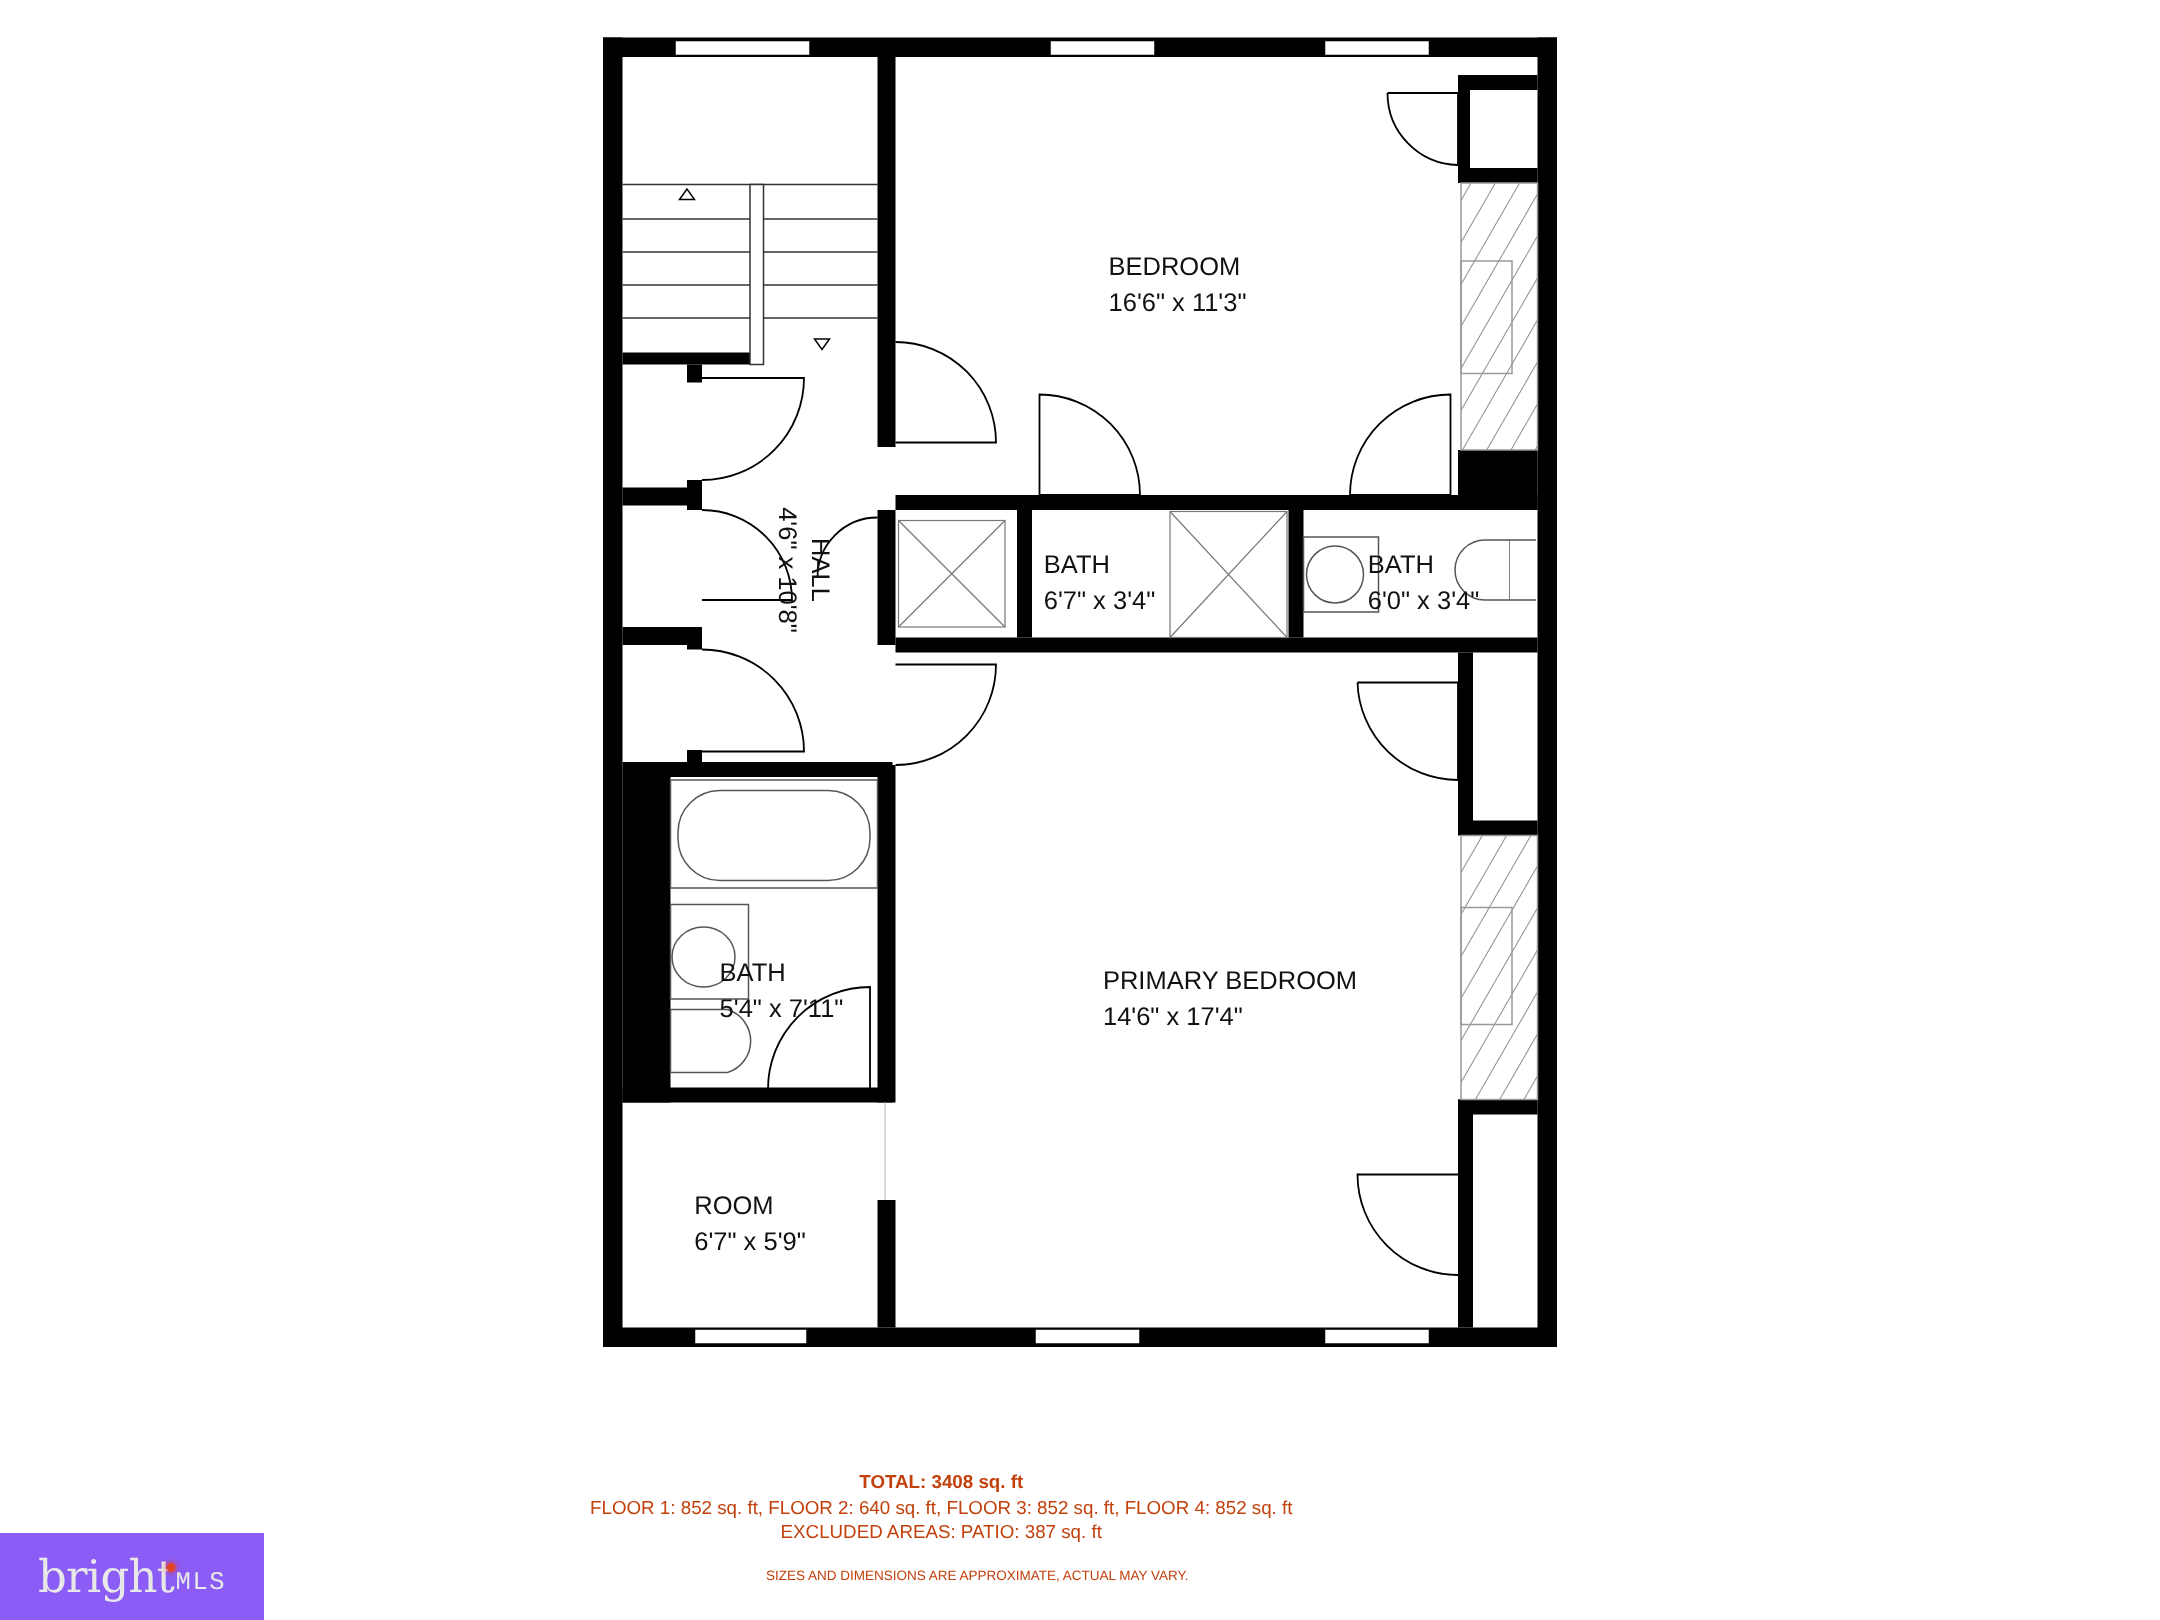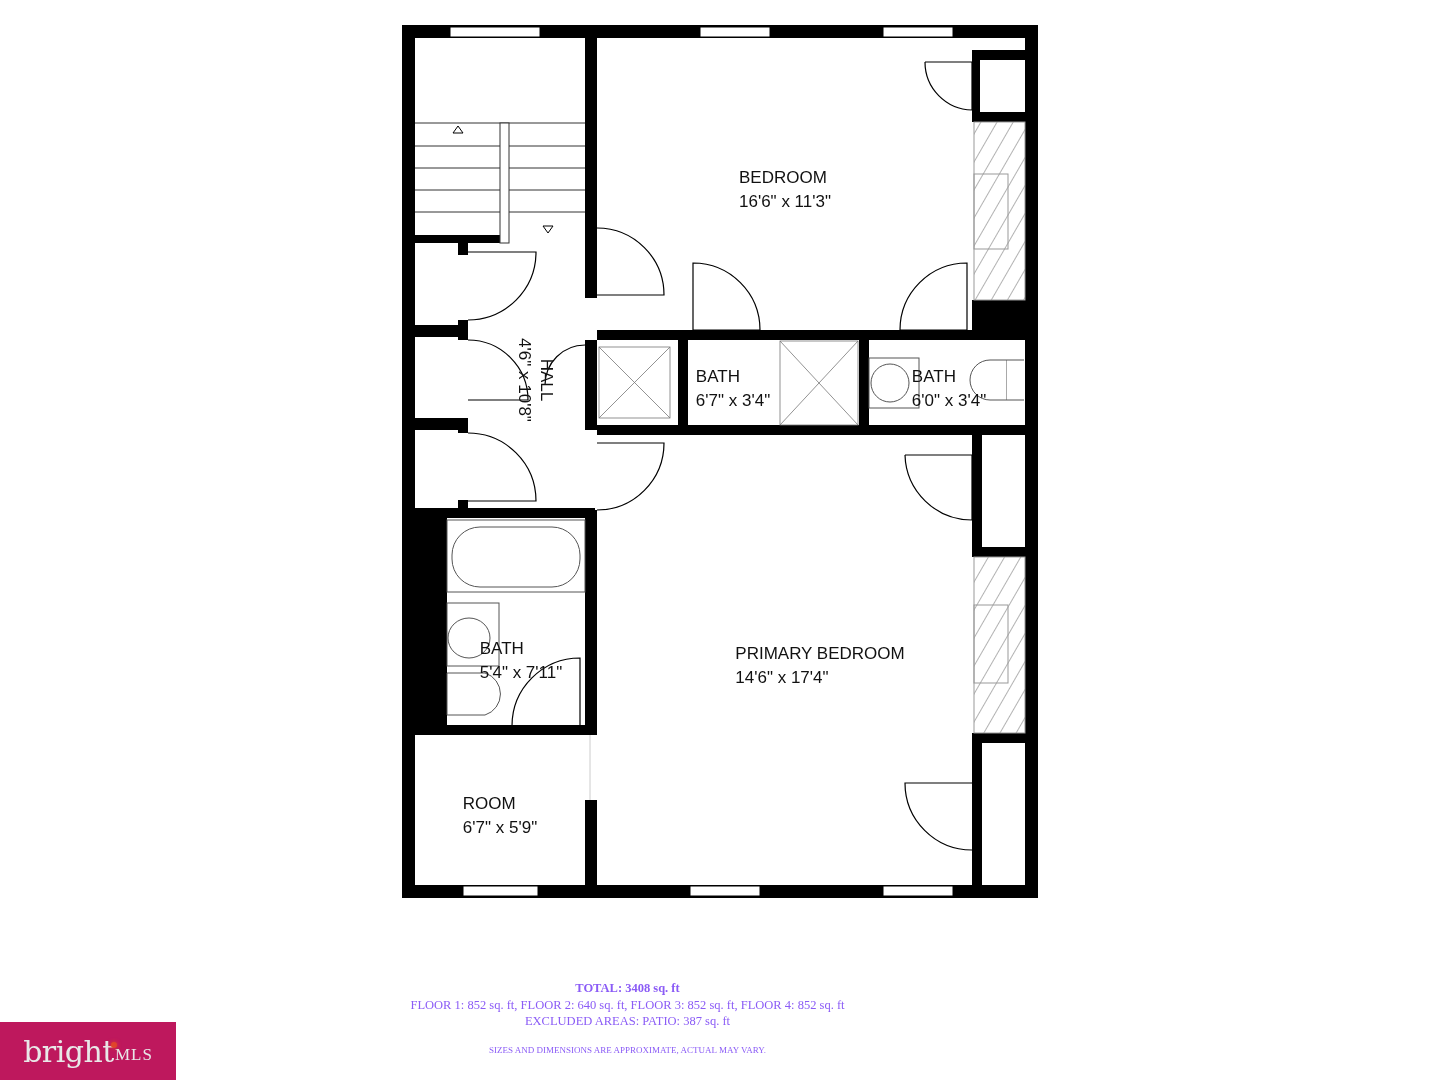--- a/index.html
+++ b/index.html
@@ -2,28 +2,28 @@
 <html><head>
 <meta charset="utf-8">
 <style>
   html, body { margin:0; padding:0; background:#ffffff; }
   body { width:1440px; height:1080px; position:relative; overflow:hidden; font-family:"Liberation Sans", sans-serif; }
   #plan { position:absolute; left:0; top:0; width:1440px; height:1080px; }
   .room-label { position:absolute; text-align:left; color:#111; font-family:"Liberation Sans", sans-serif; font-size:17px; line-height:24px; white-space:nowrap; transform:translateX(-50%); }
   .room-label .name, .room-label .dim { display:block; }
   .hall-label { position:absolute; left:535px; top:380px; transform:translate(-50%,-50%) rotate(90deg); font-size:17px; line-height:22px; text-align:center; color:#111; white-space:nowrap; }
   .hall-label .name, .hall-label .dim { display:block; }
-  .footer { position:absolute; left:0; width:1255px; text-align:center; color:#8b5cf6; font-family:Liberation Serif, serif; }
+  .footer { position:absolute; left:0; width:1255px; text-align:center; color:#c2410c; font-family:Liberation Sans, sans-serif; }
   .f-total { top:981px; font-size:12.5px; font-weight:bold; }
   .f-floors { top:998px; font-size:12.5px; }
   .f-excluded { top:1014px; font-size:12.5px; }
-  .f-disclaimer { top:1045px; font-size:9px; }
-  .logo { position:absolute; left:0; top:1022px; width:176px; height:58px; background:#be185d; display:flex; align-items:center; justify-content:center; }
+  .f-disclaimer { top:1045px; font-size:9px;padding-left:24px; }
+  .logo { position:absolute; left:0; top:1022px; width:176px; height:58px; background:#8b5cf6; display:flex; align-items:center; justify-content:center; }
   .logo .brand { font-family:"DejaVu Serif", serif; font-size:30px; color:#e8e8e8; letter-spacing:-0.5px; }
-  .logo .mls { font-family:Liberation Serif, serif; font-size:17px; color:#e8e8e8; margin-left:1px; margin-top:8px; letter-spacing:1px; }
+  .logo .mls { font-family:Liberation Mono, monospace; font-size:17px; color:#e8e8e8; margin-left:1px; margin-top:8px; letter-spacing:1px; }
   .logo .spark { position:absolute; left:111px; top:20px; width:6px; height:6px; background:#e0452b; border-radius:50%; box-shadow:0 0 4px #e0452b; }
 </style>
 </head>
 <body>
 
 <svg id="plan" viewBox="0 0 1440 1080" xmlns="http://www.w3.org/2000/svg">
 
   <g fill="#000">
     <rect x="402" y="25" width="636" height="13"></rect>
     <rect x="402" y="885" width="636" height="13"></rect>

